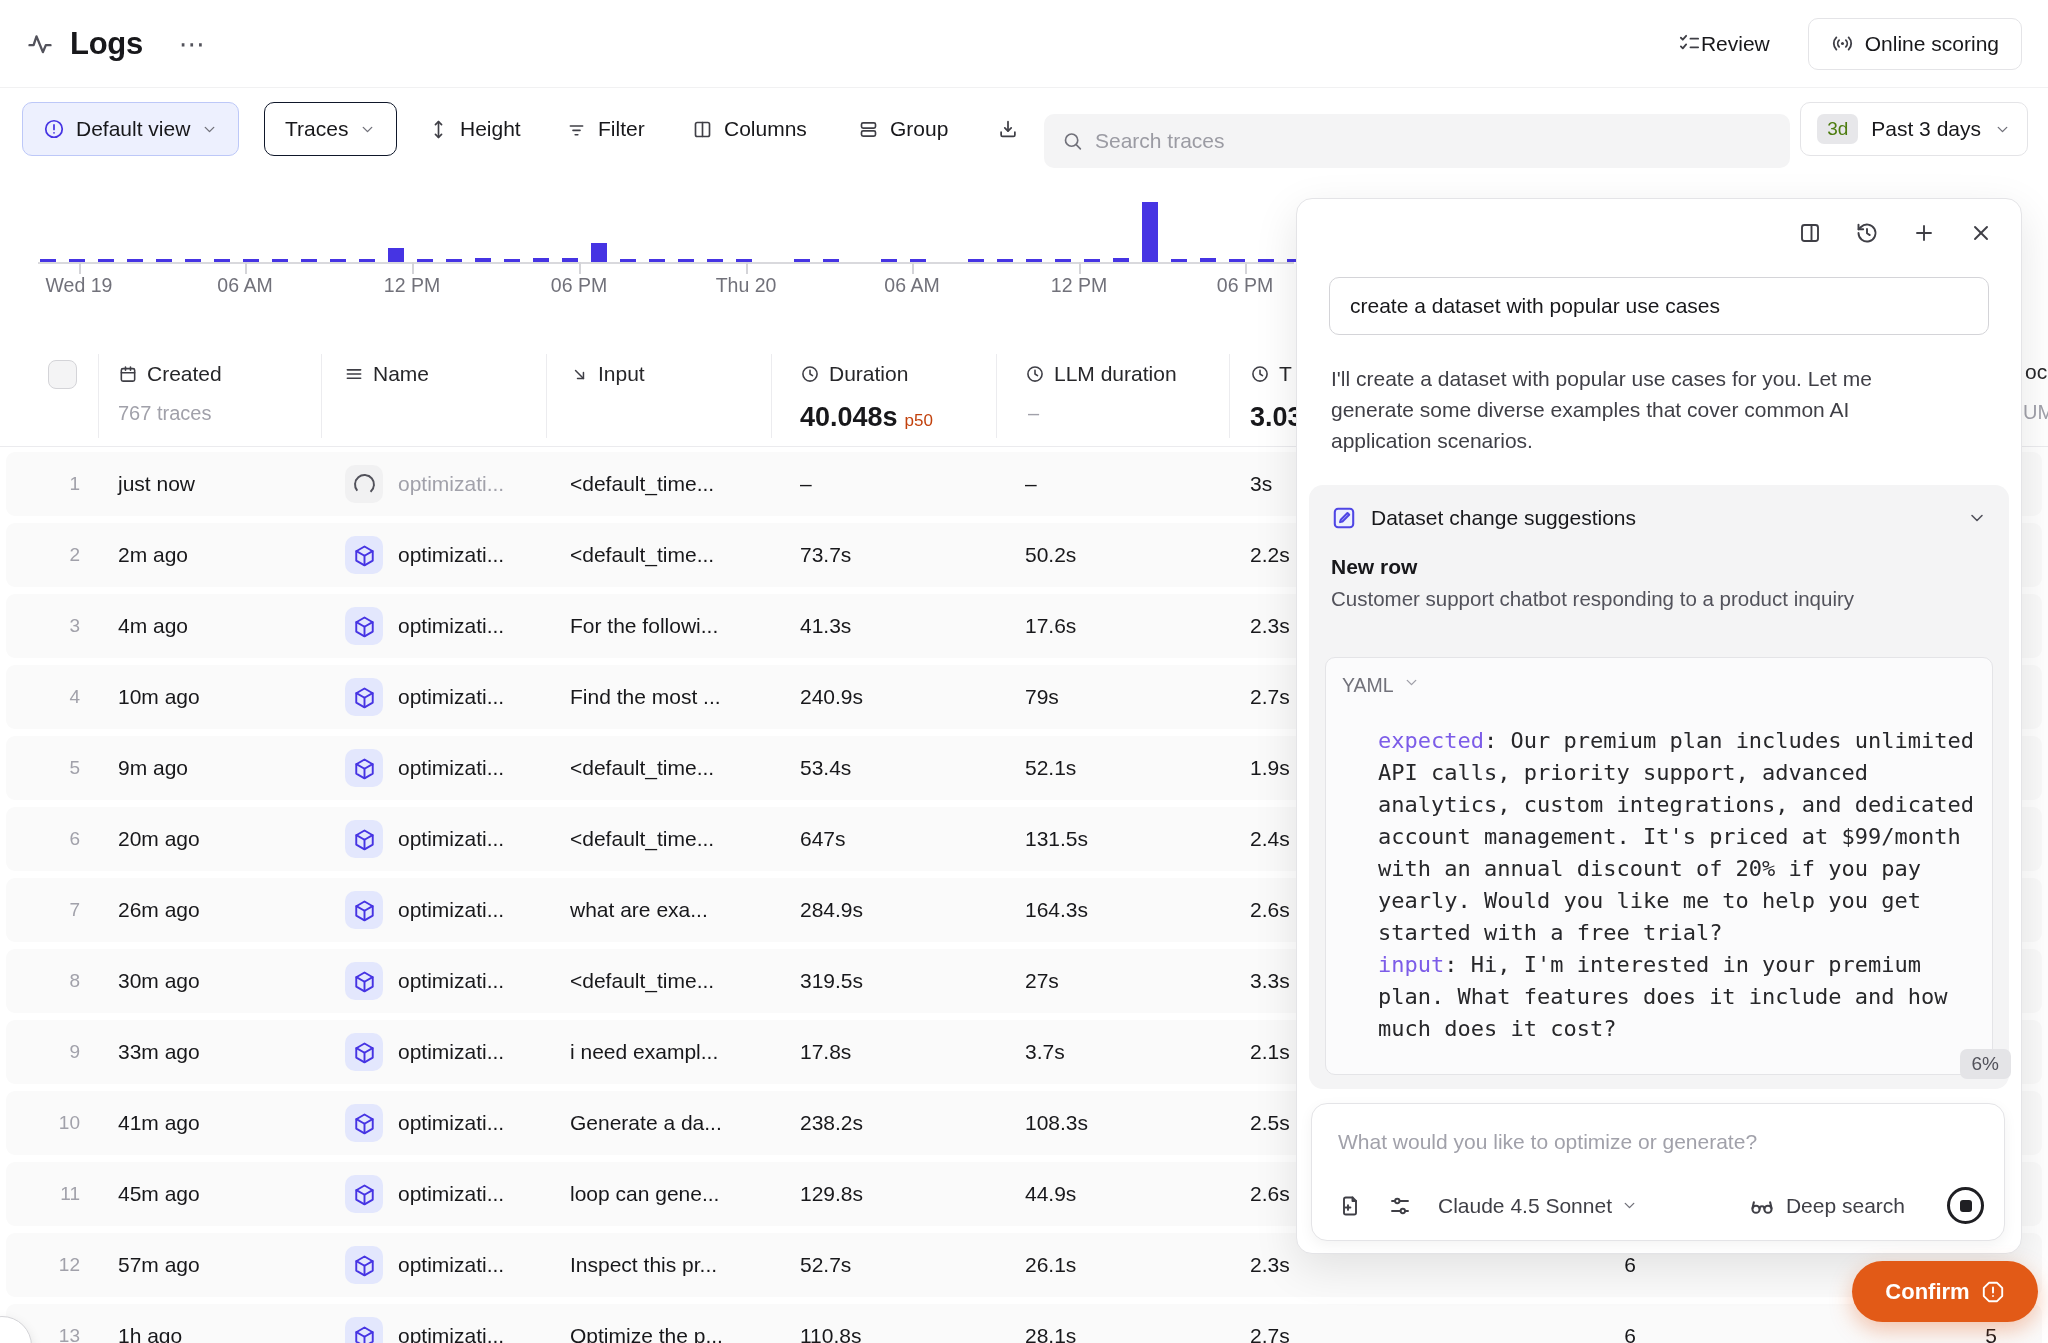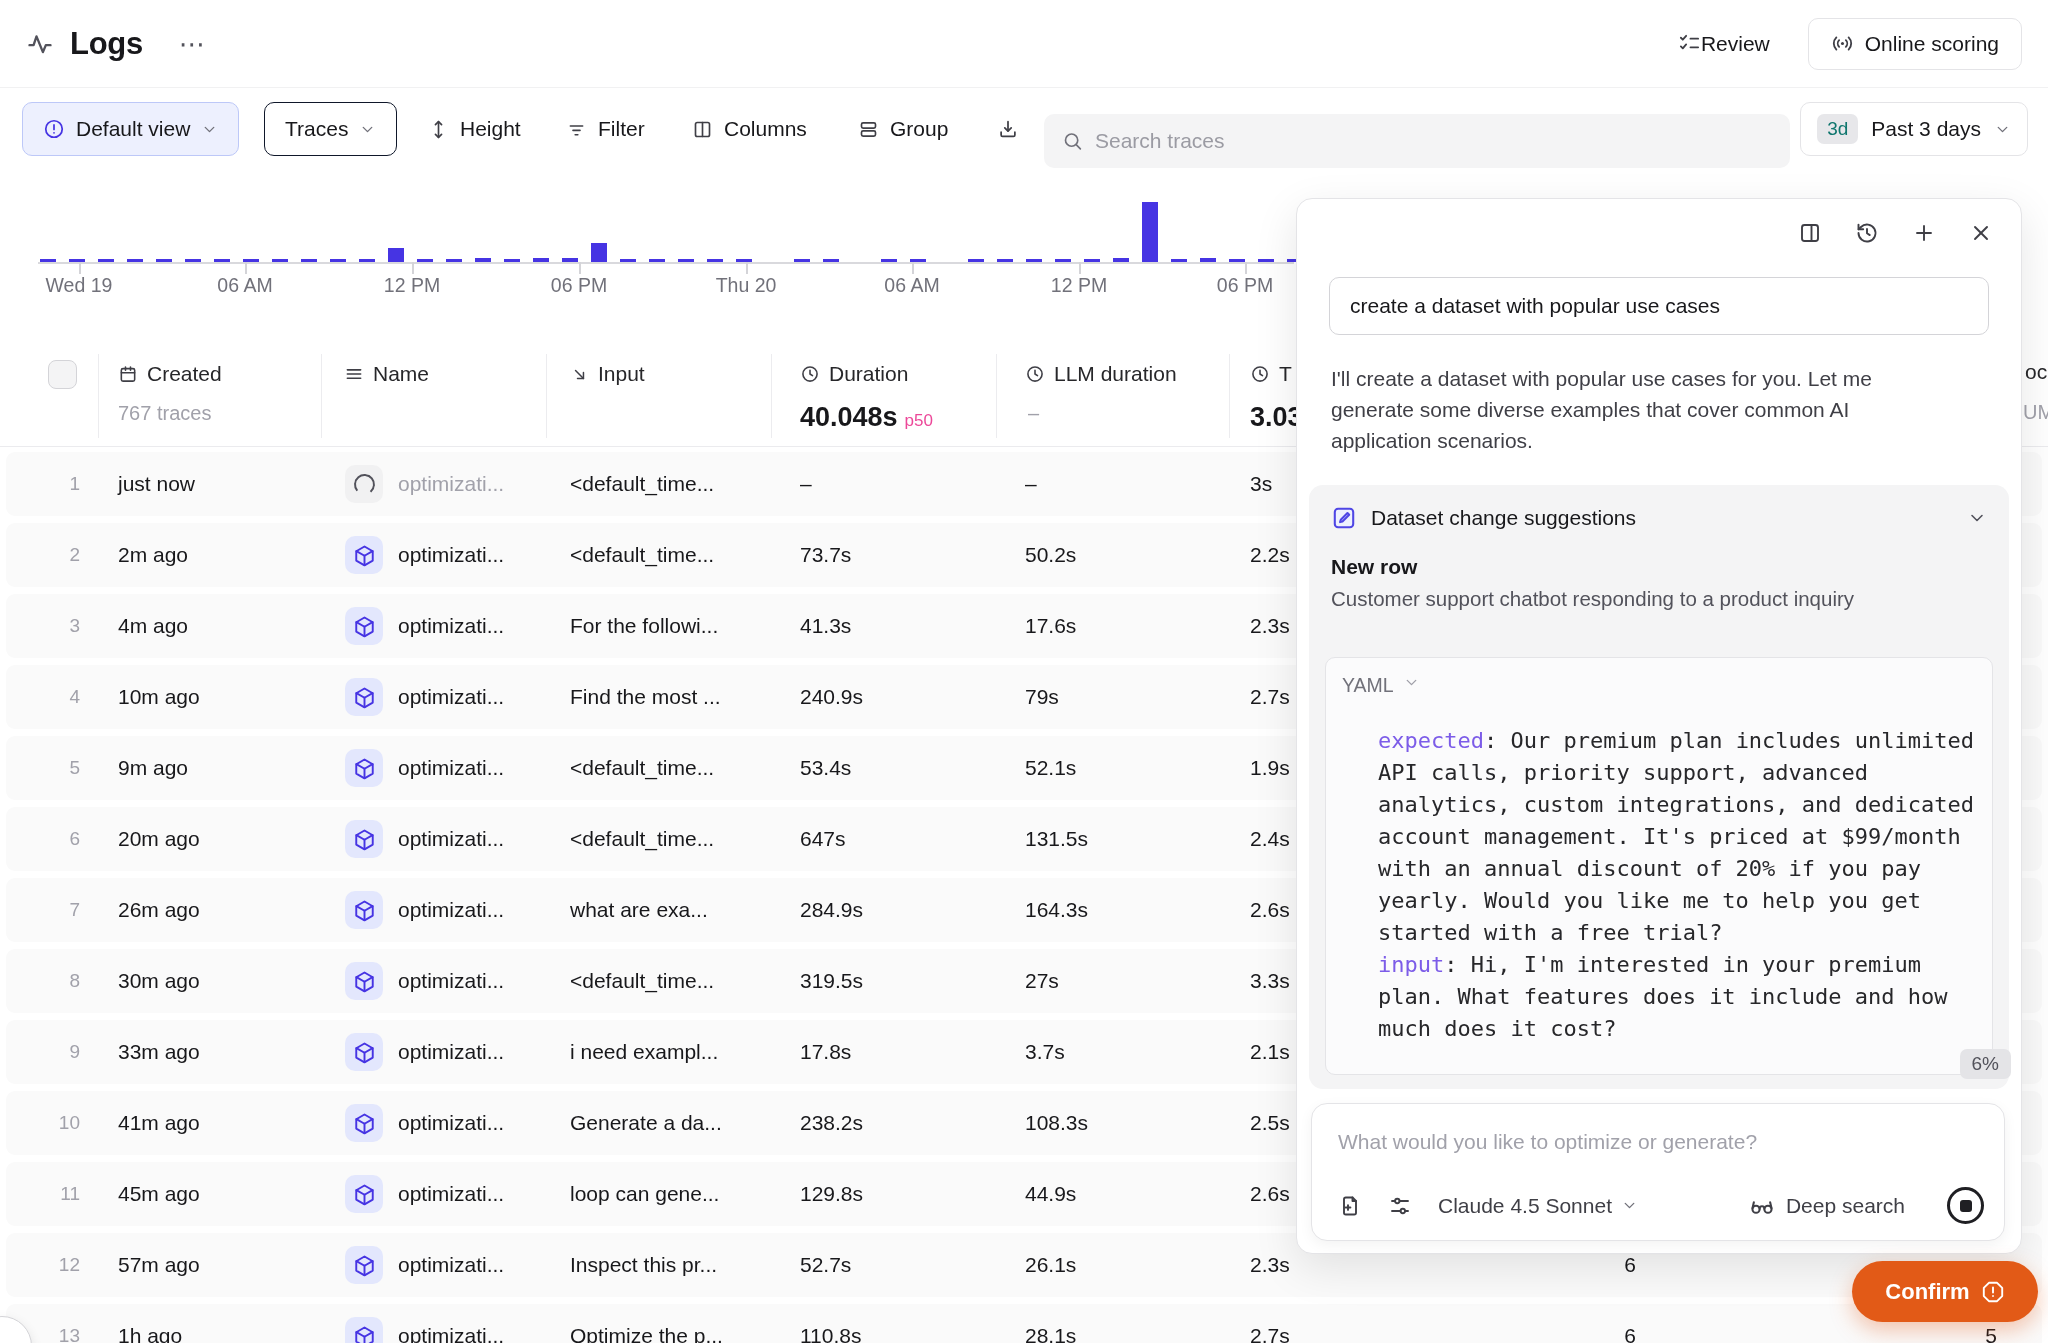--- a/index.html
+++ b/index.html
@@ -26,36 +26,36 @@
   .tb { position:absolute; top:0; height:54px; display:flex; align-items:center; gap:11px; font-size:21px; color:#18181b; }
   .pill { padding:0 20px; border-radius:10px; cursor:pointer; }
   .pill-view { left:22px; background:#edf0fe; border:1px solid #bdc8f8; }
   .pill-traces { left:264px; background:#fff; border:1px solid #0f172a; }
   .tb-height { left:428px; } .tb-filter { left:566px; } .tb-columns { left:692px; } .tb-group { left:858px; } .tb-dl { left:997px; }
   .tb-ghost { cursor:pointer; }
   .searchbox { position:absolute; left:1044px; top:12px; width:746px; height:54px; background:#f4f4f5; border-radius:10px; display:flex; align-items:center; padding:0 18px; gap:12px; }
   .searchbox input { border:none; outline:none; background:transparent; font-size:21px; font-family:"Liberation Sans",sans-serif; color:#18181b; width:100%; }
   .searchbox input::placeholder { color:#9b9ba3; }
   .rangepill { position:absolute; right:20px; top:0; height:54px; display:flex; align-items:center; gap:13px; padding:0 16px; border:1px solid #e4e4e7; border-radius:10px; background:#fff; font-size:21px; cursor:pointer; }
-  .range-badge { background:#e7e7ea; border-radius:7px; padding:4px 10px; font-size:19px; color:#0f766e; }
+  .range-badge { background:#e7e7ea; border-radius:7px; padding:4px 10px; font-size:19px; color:#4d7c0f; }
 
   
   .chart { position:absolute; top:170px; left:0; width:2048px; height:132px; z-index:1; }
   .baseline { position:absolute; left:38px; width:1256px; top:92px; height:2px; background:#d9d9dd; }
   .bar { position:absolute; width:16px; background:#4634e3; bottom:40px; }
   .tickmark { position:absolute; top:92px; width:1.5px; height:12px; background:#d4d4d8; }
   .ticklabel { position:absolute; top:104px; transform:translateX(-50%); font-size:19.5px; color:#71717a; white-space:nowrap; }
 
   
   .thead { position:absolute; top:350px; left:0; width:2048px; height:97px; background:#fff; border-bottom:1px solid #ebebee; z-index:1; }
   .chk { position:absolute; left:48px; top:10px; width:29px; height:29px; border:1.5px solid #d4d4d8; background:#f4f4f5; border-radius:8px; cursor:pointer; }
   .th { position:absolute; top:12px; display:flex; align-items:center; gap:9px; font-size:21px; color:#27272a; white-space:nowrap; cursor:pointer; }
   .th-sub { position:absolute; top:52px; font-size:20px; color:#a1a1aa; white-space:nowrap; }
   .th-sub b { color:#18181b; font-size:27px; font-weight:700; }
-  .th-sub .p50 { color:#ec4899; font-size:17px; margin-left:7px; font-weight:400; }
+  .th-sub .p50 { color:#c2410c; font-size:17px; margin-left:7px; font-weight:400; }
   .vsep { position:absolute; top:4px; height:84px; width:1px; background:#ececef; }
 
   
   .rows { position:absolute; top:452px; left:0; width:2048px; bottom:0; overflow:hidden; z-index:1; }
   .trow { position:relative; width:2036px; margin:0 6px 7px 6px; height:64px; background:#fafafa; border-radius:9px; cursor:pointer; }
   .c { position:absolute; top:50%; transform:translateY(-50%); font-size:21px; color:#18181b; white-space:nowrap; }
   .num { left:34px; width:40px; text-align:right; color:#a1a1aa; font-size:19px; }
   .created { left:112px; } .name { left:392px; } .input { left:564px; } .dur { left:794px; } .llm { left:1019px; } .ttft { left:1244px; }
   .col7 { left:1554px; width:140px; text-align:center; } .col8 { left:1940px; width:90px; text-align:center; }
   .dim { color:#a1a1aa; }

